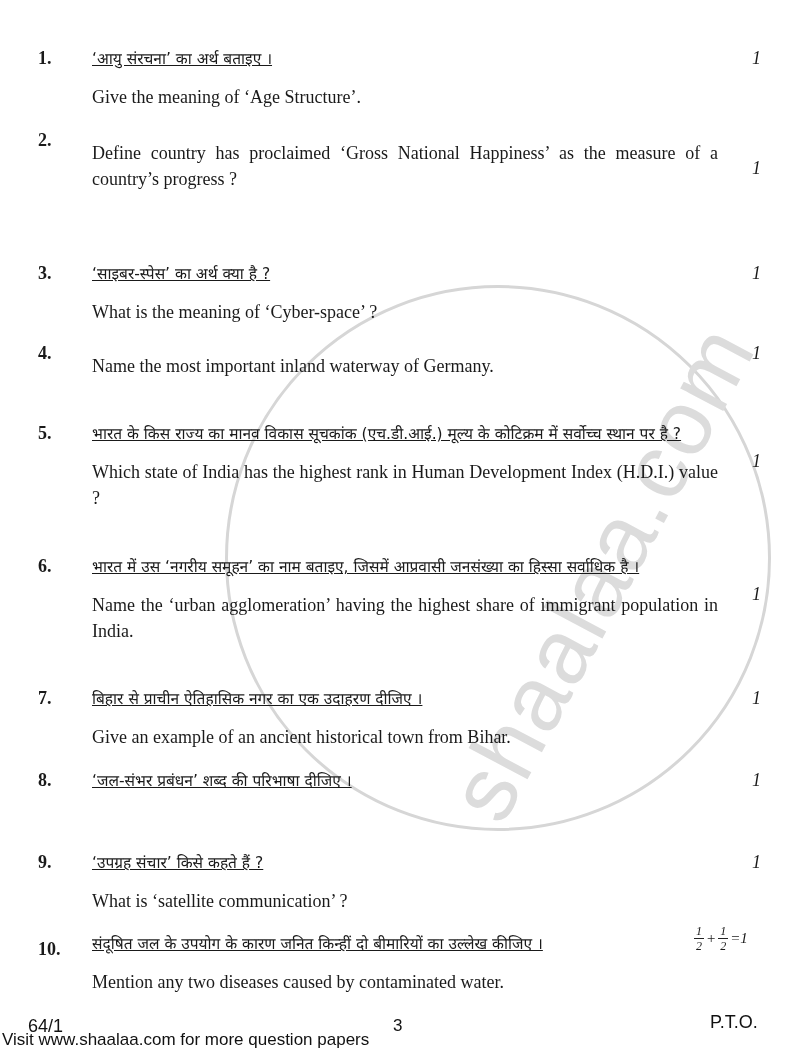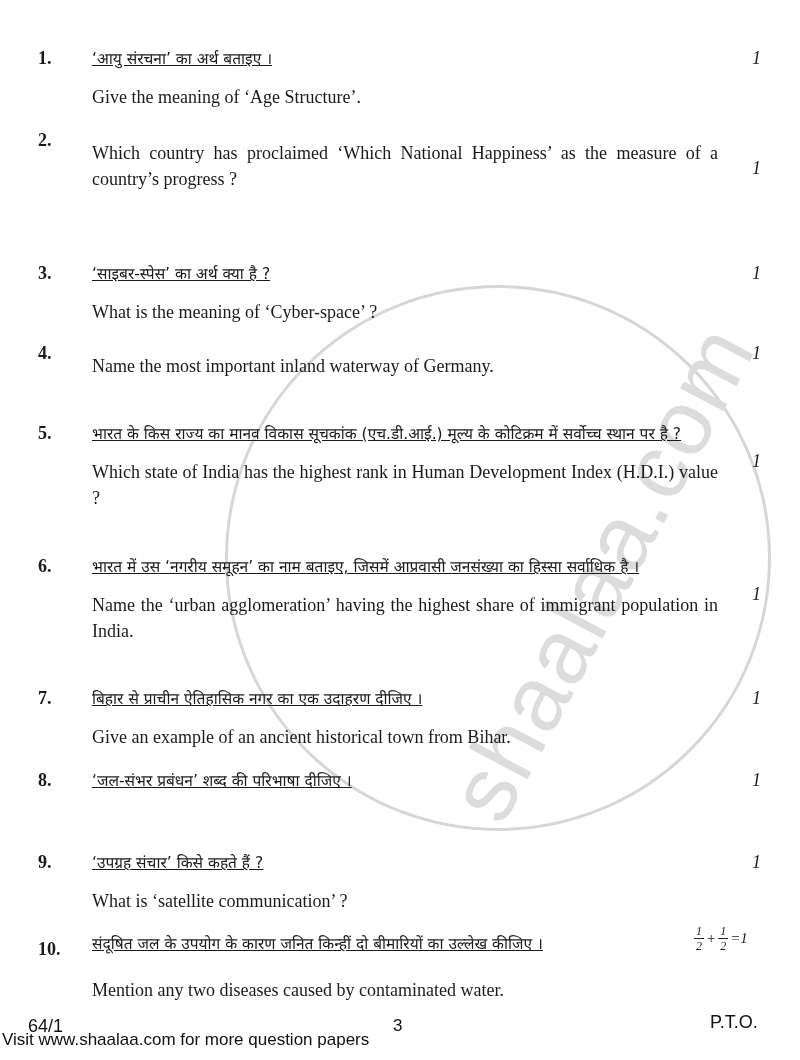--- a/index.html
+++ b/index.html
@@ -38,21 +38,21 @@
   <div class="q-body" style="top:-2px">
     <div class="hi">‘आयु संरचना’ का अर्थ बताइए ।</div>
     <div class="en">Give the meaning of ‘Age Structure’.</div>
   </div>
   <span class="marks" style="top:0">1</span>
 </div>
 
 <div class="q" style="top:130px">
   <span class="q-num" style="top:0">2.</span>
   <div class="q-body" style="top:-2px">
-    <div class="en">Which country has proclaimed ‘Which National Happiness’ as the measure of a country’s progress ?</div>
+    <div class="en">Define country has proclaimed ‘Gross National Happiness’ as the measure of a country’s progress ?</div>
   </div>
   <span class="marks" style="top:28px">1</span>
 </div>
 
 <div class="q" style="top:263px">
   <span class="q-num" style="top:0">3.</span>
   <div class="q-body" style="top:-2px">
     <div class="hi">‘साइबर-स्पेस’ का अर्थ क्या है ?</div>
     <div class="en">What is the meaning of ‘Cyber-space’ ?</div>
   </div>
@@ -108,21 +108,21 @@
     <div class="hi">‘उपग्रह संचार’ किसे कहते हैं ?</div>
     <div class="en">What is ‘satellite communication’ ?</div>
   </div>
   <span class="marks" style="top:0">1</span>
 </div>
 
 <div class="q" style="top:933px">
   <span class="q-num" style="top:6px">10.</span>
   <div class="q-body" style="top:-2px">
     <div class="hi">संदूषित जल के उपयोग के कारण जनित किन्हीं दो बीमारियों का उल्लेख कीजिए ।</div>
-    <div class="en" style="margin-top:20px">Mention any two diseases caused by contaminated water.</div>
+    <div class="en" style="margin-top:12px">Mention any two diseases caused by contaminated water.</div>
   </div>
   <span class="frac-marks" style="top:-8px">
     <span class="frac">
       <span>1</span>
       <span class="bar"></span>
       <span>2</span>
     </span>
     <span>+</span>
     <span class="frac">
       <span>1</span>

